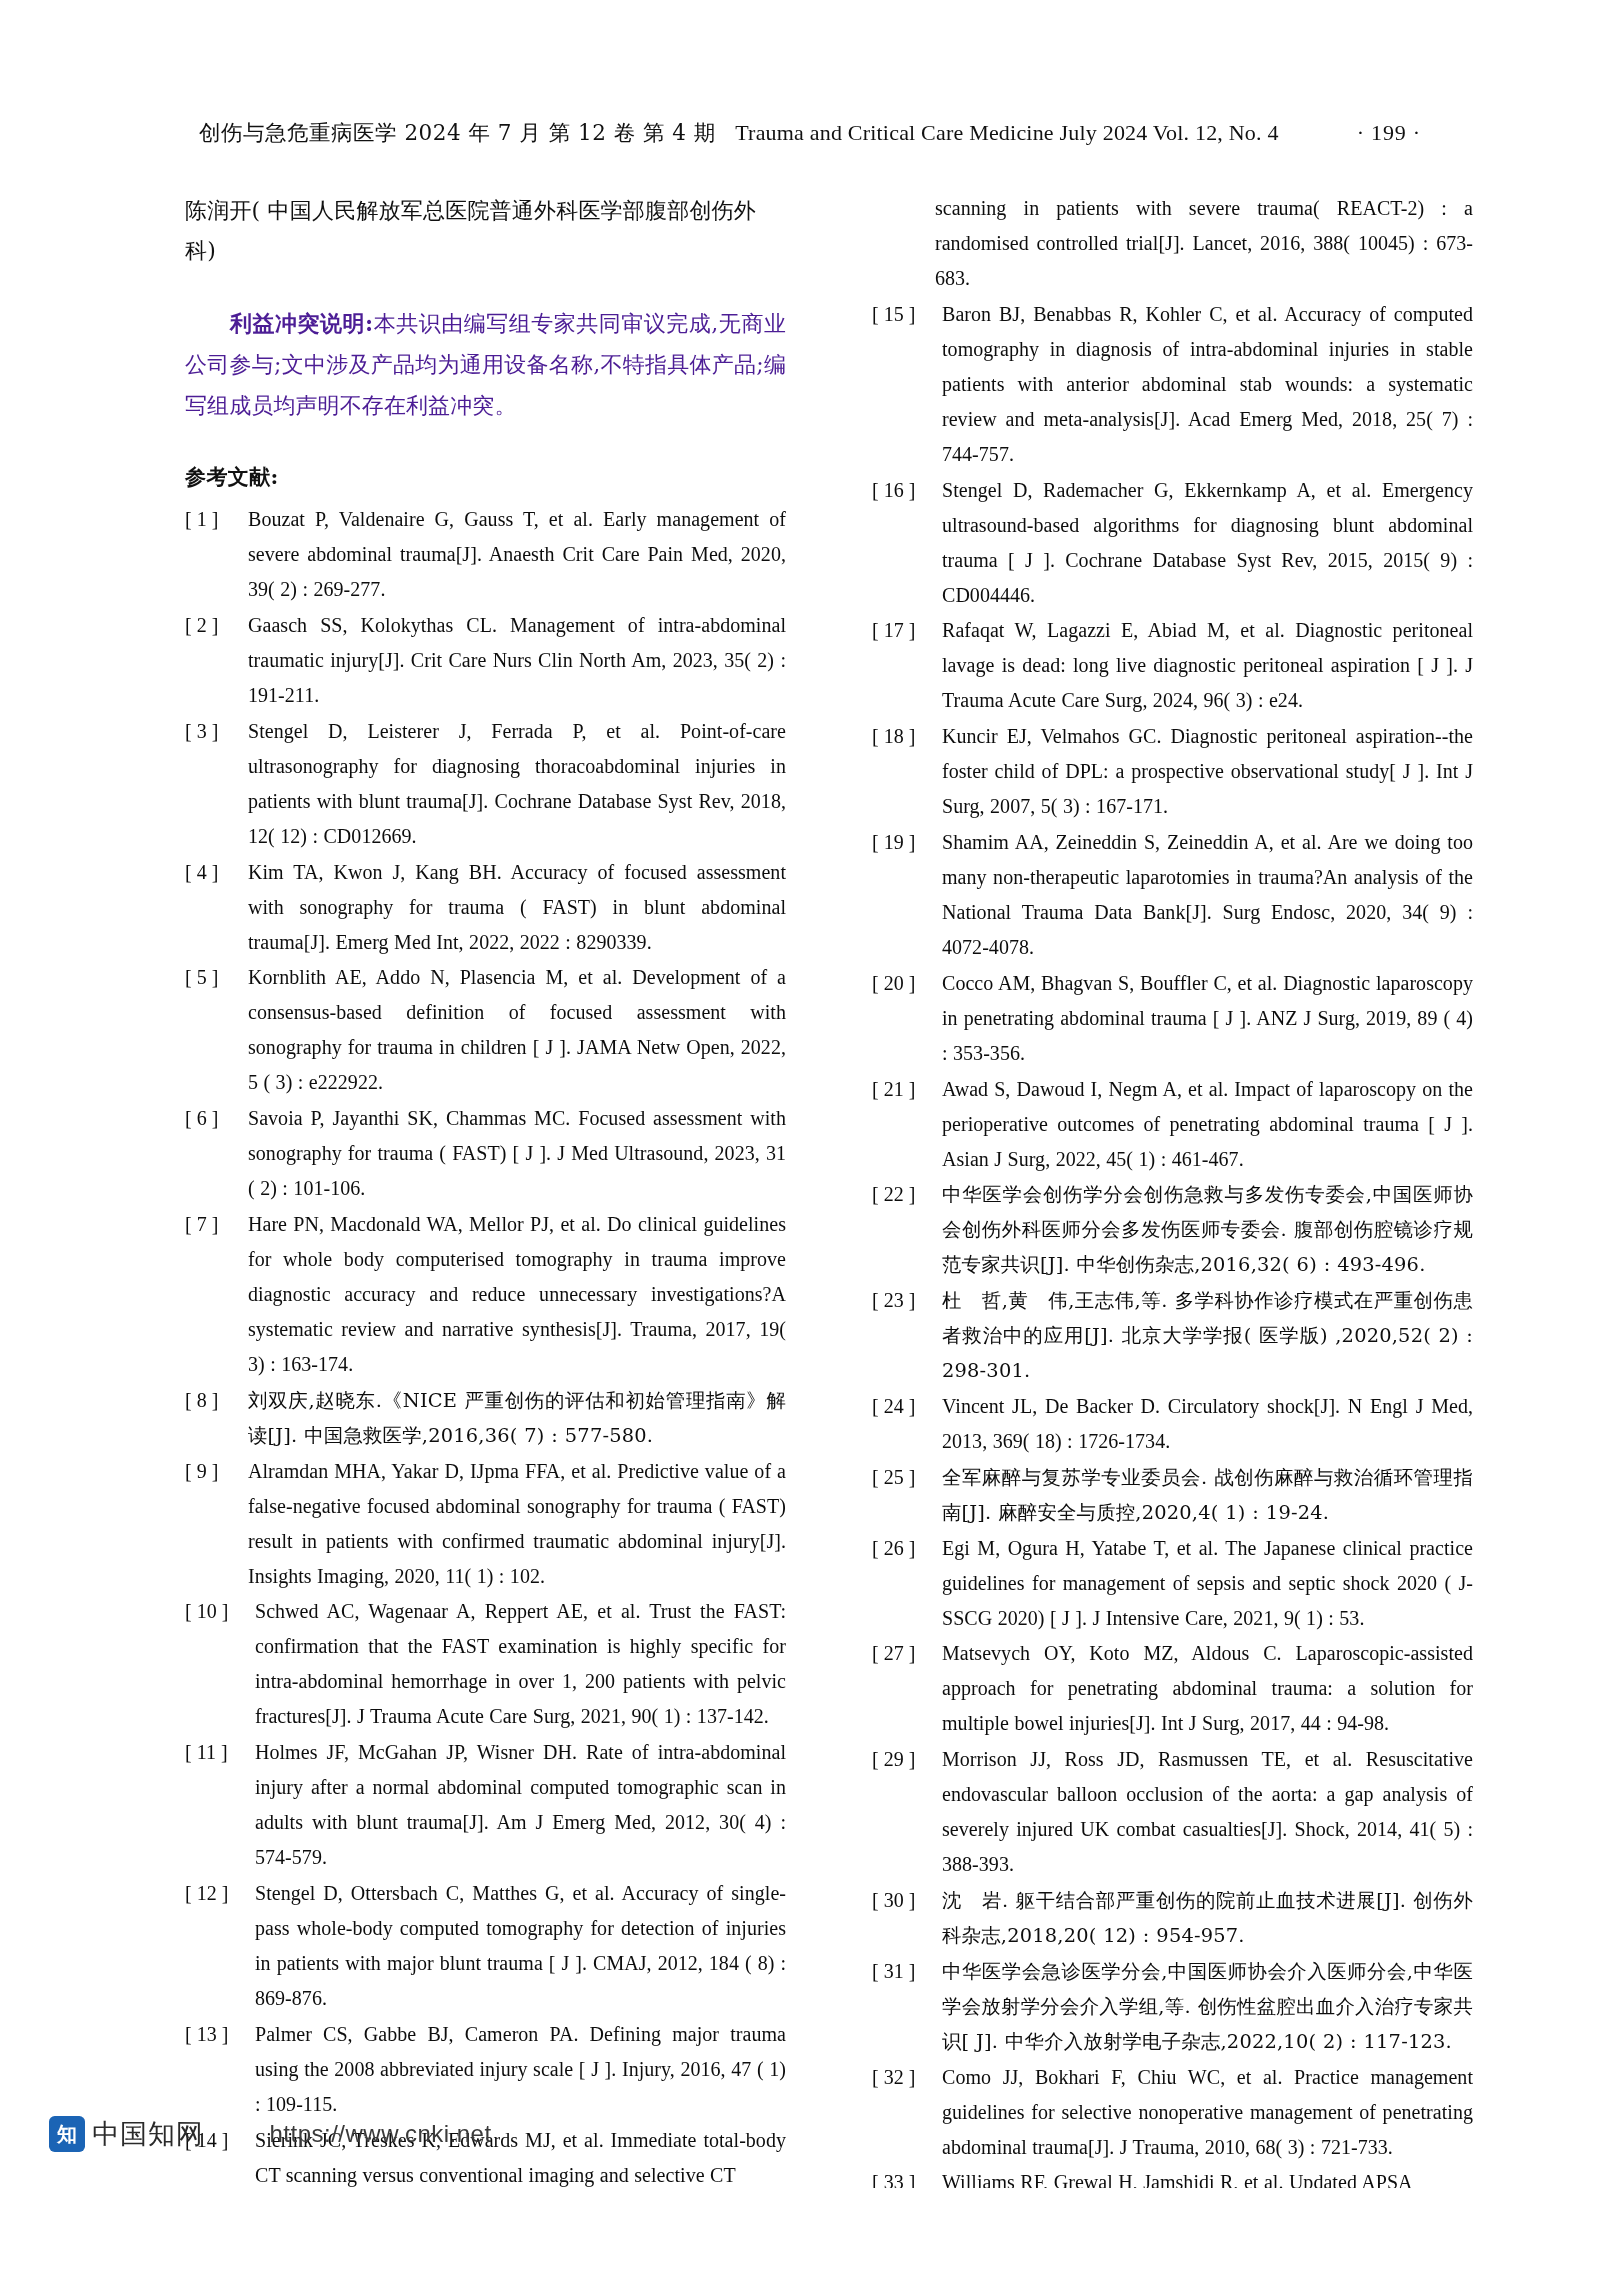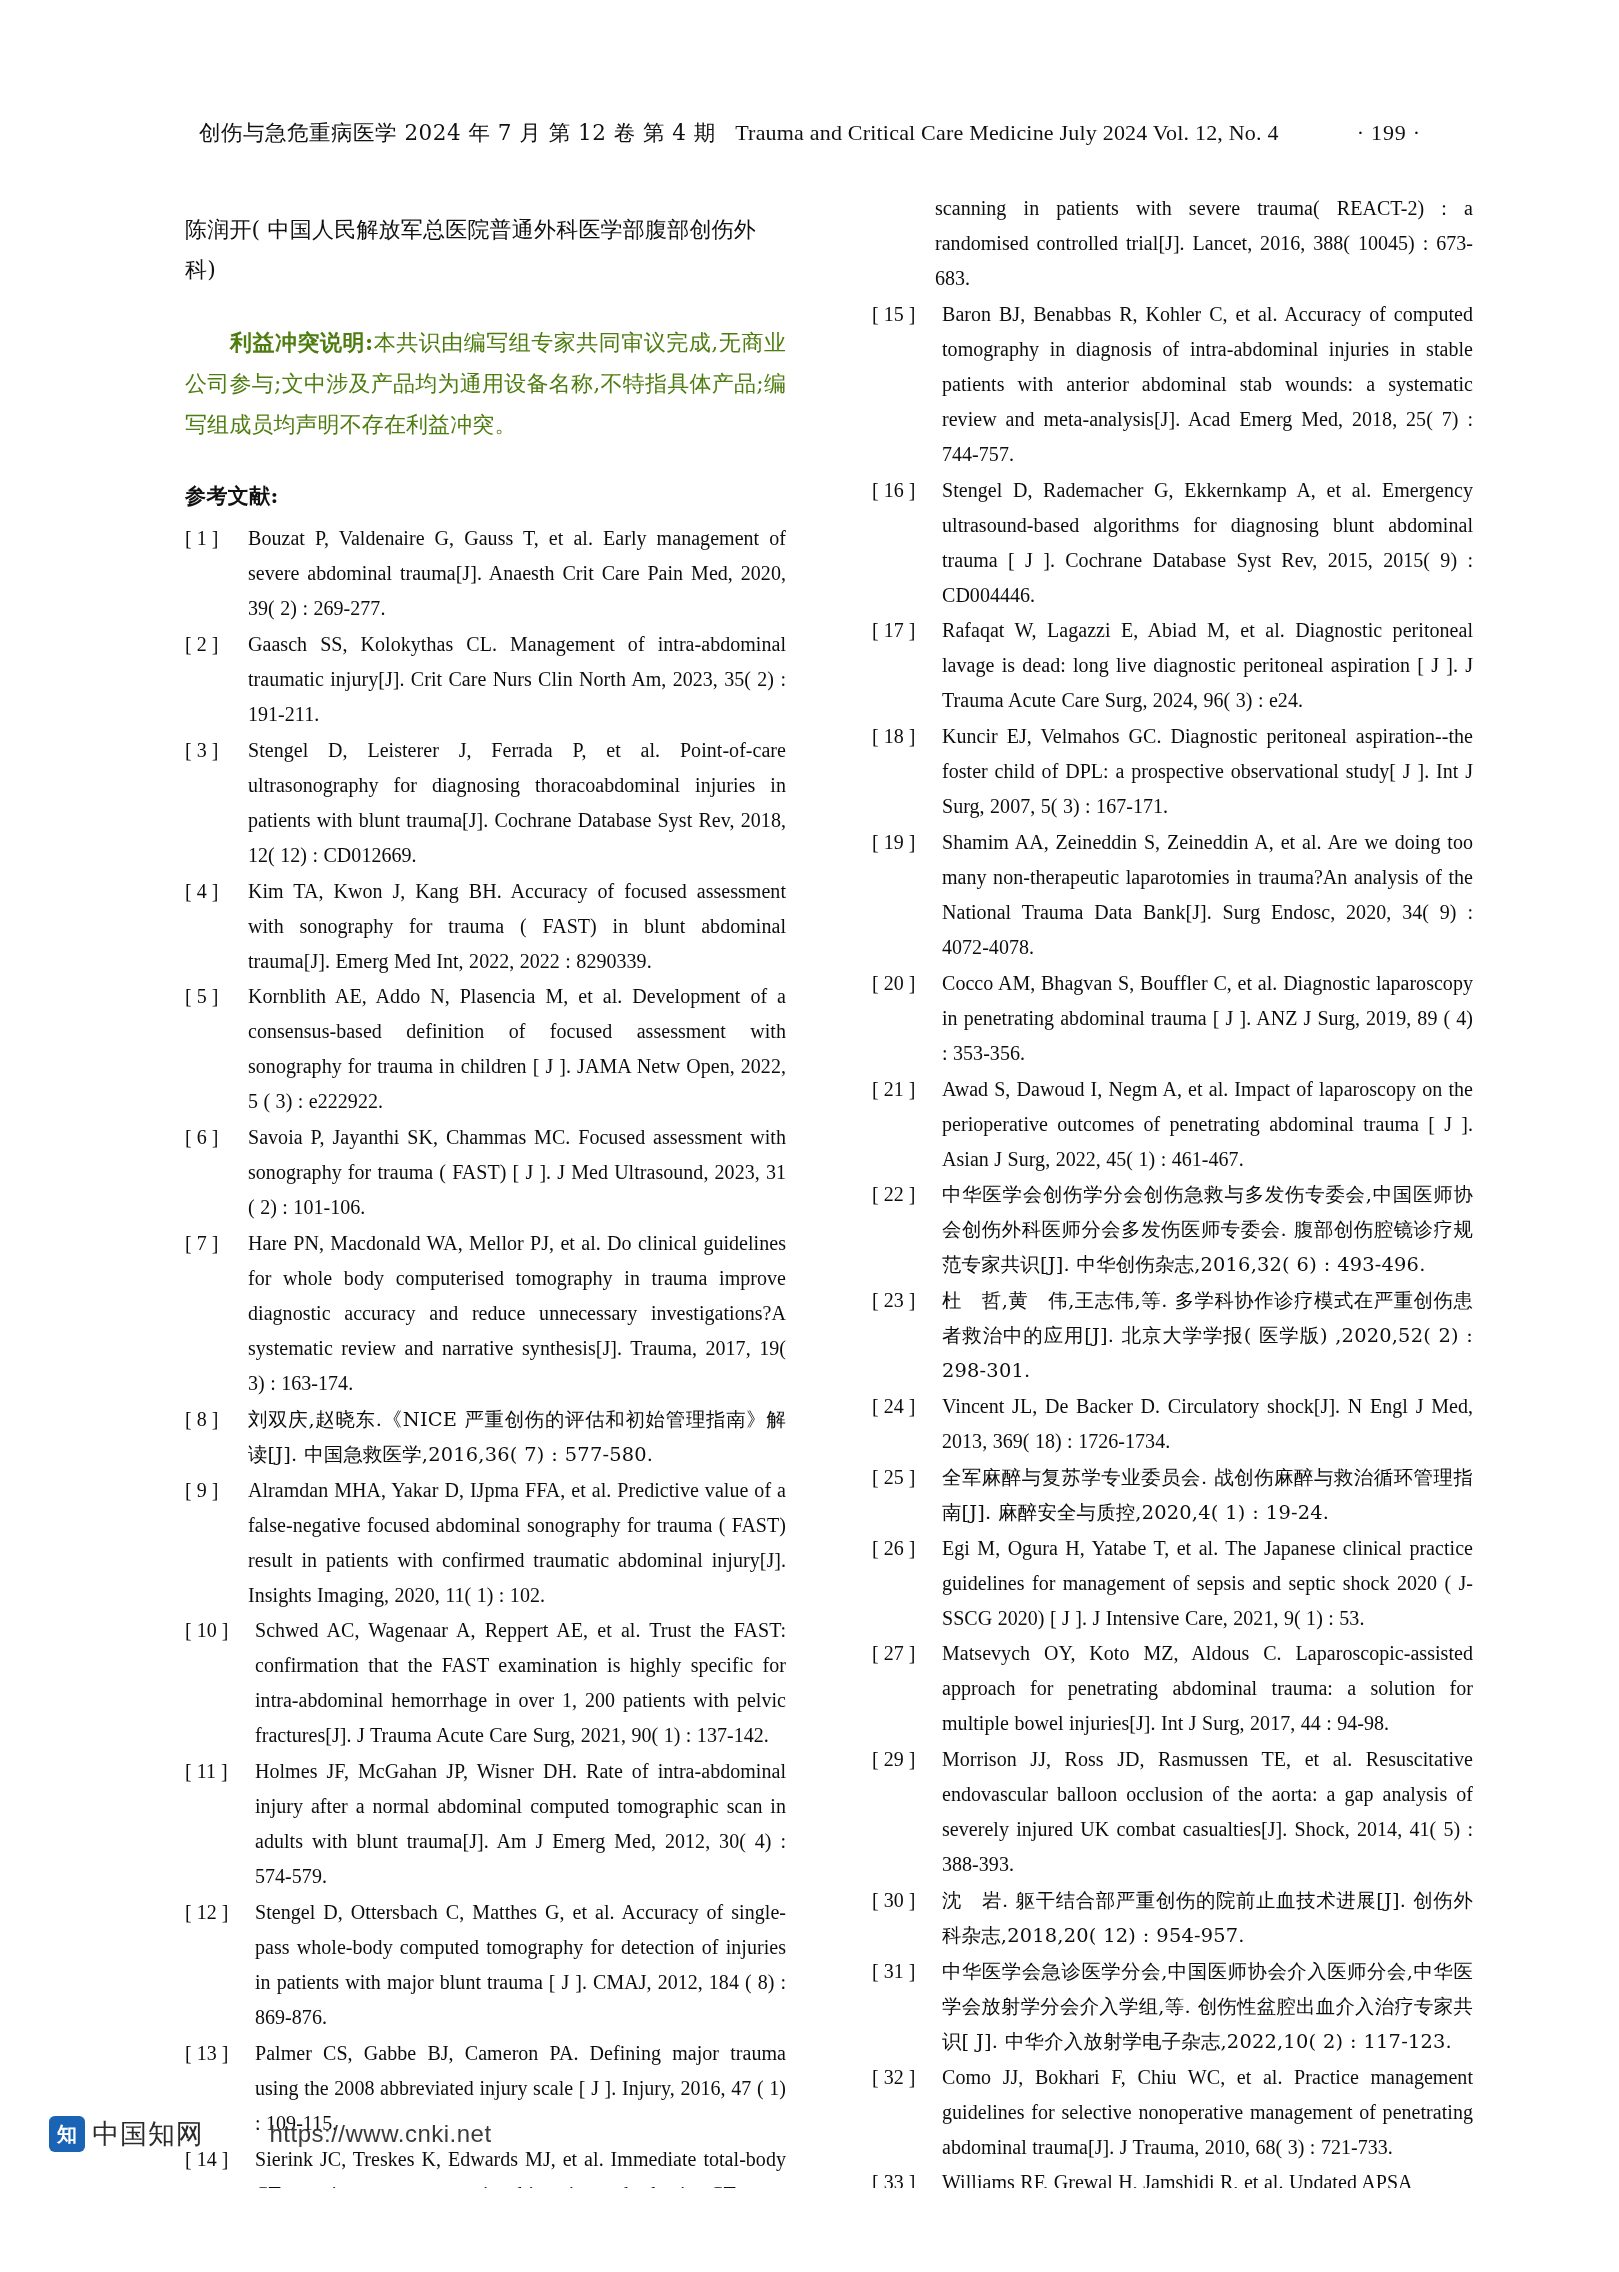--- a/index.html
+++ b/index.html
@@ -64,34 +64,33 @@
     flex: 0 0 601px;
   }
 
   
   .authorline {
     font-family: "DejaVu Serif", "Liberation Serif", serif;
     font-size: 22px;
     line-height: 40px;
     letter-spacing: 0.2px;
     color: #111;
-    margin-top: 19px;
   }
 
   
   .coi {
     margin-top: 32px;
     font-family: "DejaVu Serif", "Liberation Serif", serif;
     font-size: 22px;
     line-height: 41px;
     text-indent: 45px;
     text-align: justify;
     text-justify: inter-character;
     letter-spacing: 0.1px;
-    color: #4d7c0f;
+    color: #4c1d95;
   }
   .coi b {
     font-weight: 700;
   }
 
   
   .refs-heading {
     margin-top: 37px;
     margin-bottom: 11.3px;
     font-family: "DejaVu Serif", "Liberation Serif", serif;

